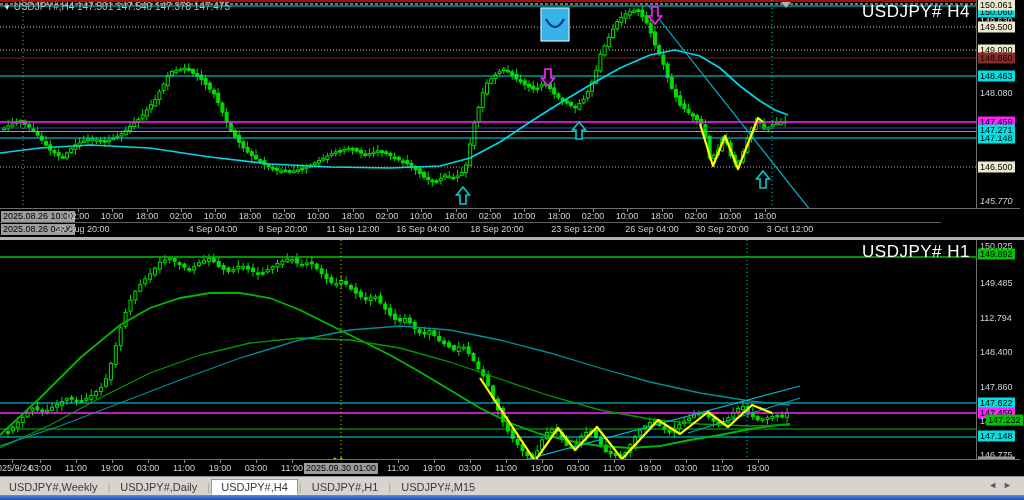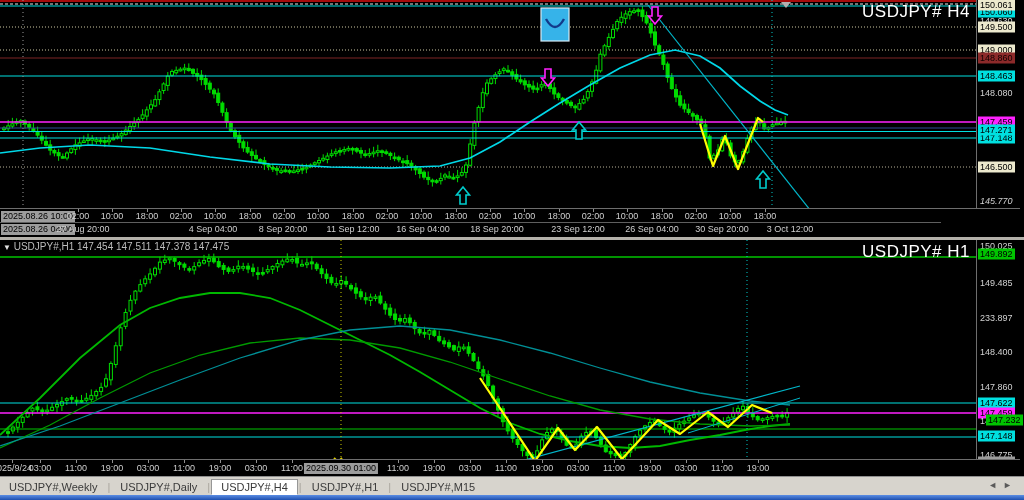--- a/index.html
+++ b/index.html
@@ -517,20 +517,25 @@
         <div class="tlabel" style="left: 213px; top: 15px;">4 Sep 04:00</div>
         <div class="tlabel" style="left: 283px; top: 15px;">8 Sep 20:00</div>
         <div class="tlabel" style="left: 353px; top: 15px;">11 Sep 12:00</div>
         <div class="tlabel" style="left: 423px; top: 15px;">16 Sep 04:00</div>
         <div class="tlabel" style="left: 497px; top: 15px;">18 Sep 20:00</div>
         <div class="tlabel" style="left: 578px; top: 15px;">23 Sep 12:00</div>
         <div class="tlabel" style="left: 652px; top: 15px;">26 Sep 04:00</div>
         <div class="tlabel" style="left: 722px; top: 15px;">30 Sep 20:00</div>
         <div class="tlabel" style="left: 790px; top: 15px;">3 Oct 12:00</div>
       </div>
+    <div class="title">
+      <span class="tri">▼</span>
+      <span>USDJPY#,H4</span>
+      <span>147.501 147.540 147.378 147.475</span>
+    </div>
     <div class="biglabel">USDJPY# H4</div>
   </section>
 
   <div class="separator" style="top:237px;"></div>
 
   <section class="panel" style="top:240px;height:236px;">
     <div class="plot" id="plot1" style="height:219px;">
         <svg width="976" height="219">
           <g></g>
           <g>
@@ -873,21 +878,21 @@
           <g>
             <line x1="334" y1="218" x2="342" y2="226" stroke="#e0d000" stroke-width="2"></line>
             <line x1="334" y1="226" x2="342" y2="218" stroke="#e0d000" stroke-width="2"></line>
           </g>
         </svg>
       </div>
     <div class="paxis" id="pax1" style="height:219px;">
         <div class="plabel" style="top: 6px;">150.025</div>
         <div class="plabel s-green" style="top: 14px;">149.892</div>
         <div class="plabel" style="top: 43px;">149.485</div>
-        <div class="plabel" style="top: 78px;">233.897</div>
+        <div class="plabel" style="top: 78px;">112.794</div>
         <div class="plabel" style="top: 112px;">148.400</div>
         <div class="plabel" style="top: 147px;">147.860</div>
         <div class="plabel s-cyan" style="top: 163px;">147.622</div>
         <div class="plabel s-magenta" style="top: 173px;">147.459</div>
         <div class="plabel" style="top: 181px;">147.315</div>
         <div class="plabel s-green" style="top: 180px; margin-left: 8px;">147.232</div>
         <div class="plabel s-cyan" style="top: 196px;">147.148</div>
         <div class="plabel" style="top: 215px;">146.775</div>
         <div class="plabel s-gray" style="top: 222px;">146.673</div>
       </div>
@@ -927,25 +932,20 @@
         <div class="ttick" style="left: 614px;"></div>
         <div class="tlabel" style="left: 650px; top: 3px;">19:00</div>
         <div class="ttick" style="left: 650px;"></div>
         <div class="tlabel" style="left: 686px; top: 3px;">03:00</div>
         <div class="ttick" style="left: 686px;"></div>
         <div class="tlabel" style="left: 722px; top: 3px;">11:00</div>
         <div class="ttick" style="left: 722px;"></div>
         <div class="tlabel" style="left: 758px; top: 3px;">19:00</div>
         <div class="ttick" style="left: 758px;"></div>
       </div>
-    <div class="title">
-      <span class="tri">▼</span>
-      <span>USDJPY#,H1</span>
-      <span>147.454 147.511 147.378 147.475</span>
-    </div>
     <div class="biglabel">USDJPY# H1</div>
   </section>
 
   <div class="tabbar" id="tabbar">
     <div class="tab">USDJPY#,Weekly</div>
       <span class="tabsep">|</span>
       <div class="tab">USDJPY#,Daily</div>
       <span class="tabsep">|</span>
       <div class="tab active">USDJPY#,H4</div>
       <span class="tabsep">|</span>

